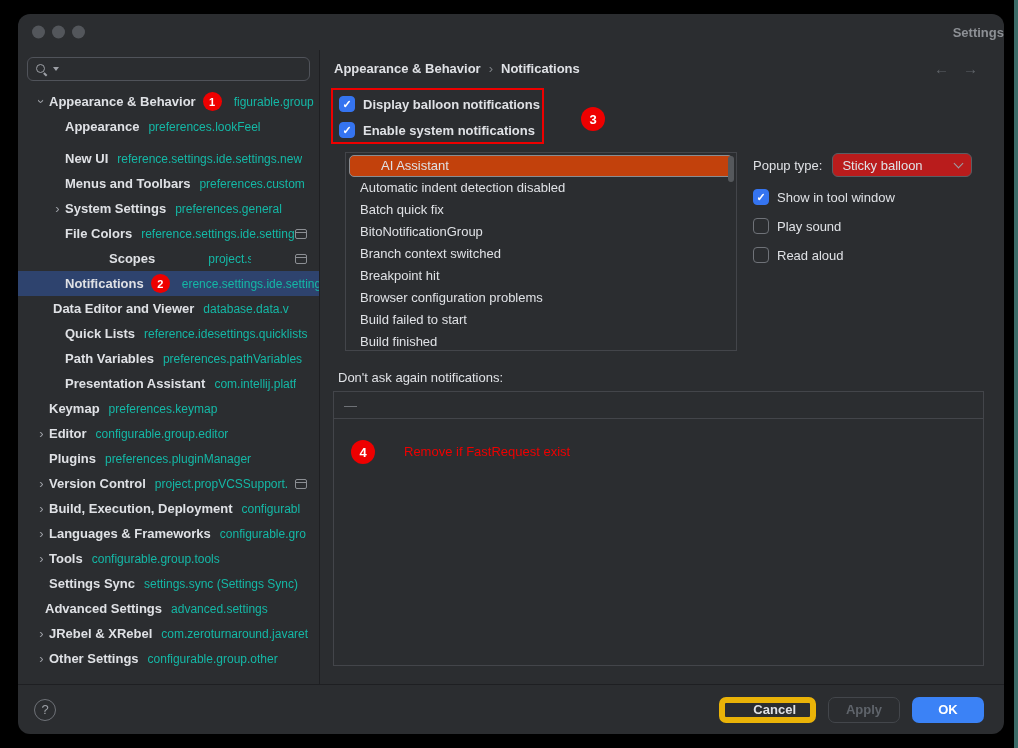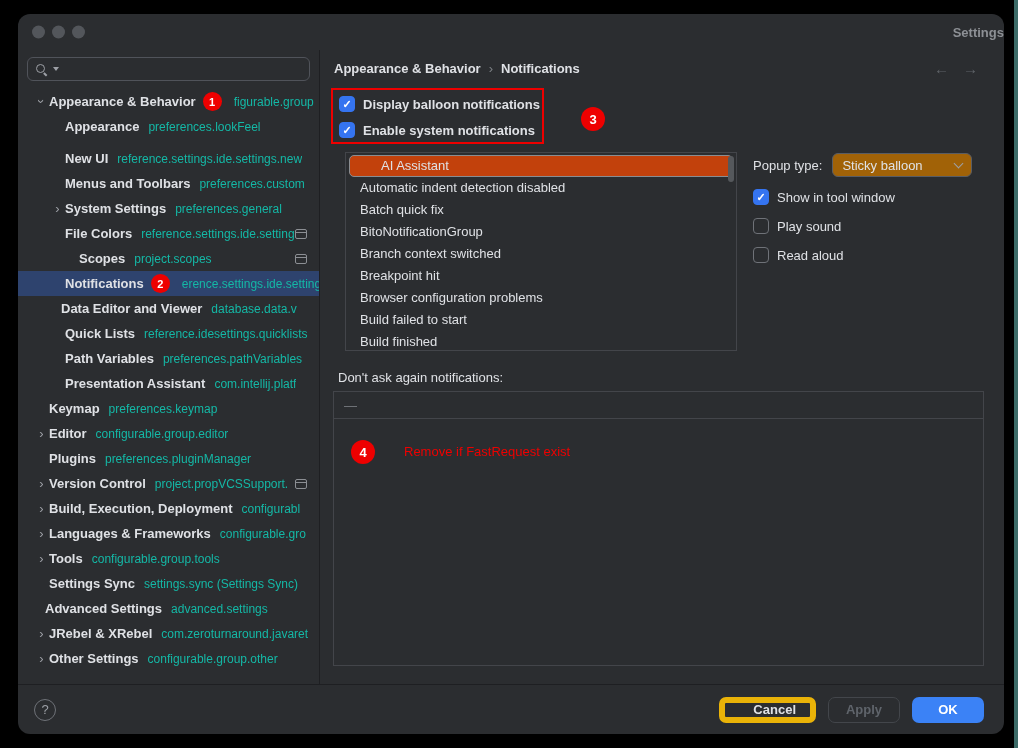--- a/index.html
+++ b/index.html
@@ -67,21 +67,21 @@
   .nlist { position:absolute; left:25px; top:102px; width:392px; height:199px;
            border:1px solid #43454a; padding-top:2px; overflow:hidden; }
   .n-row { height:22px; line-height:20px; padding:0 10px; font-size:13px; color:#dfe1e5;
            margin:0 3px; border:1px solid transparent; white-space:nowrap; }
   .n-row.sel { background:#c2410c; border-color:#8a8d91; border-radius:5px;padding-left:31px; }
   .n-scroll { position:absolute; right:2px; top:3px; width:6px; height:26px; background:#55585c; border-radius:3px; }
 
   .opt-popup { position:absolute; left:433px; top:103px; display:flex; align-items:center; gap:10px;
                font-size:13px; color:#dfe1e5; }
   .select { display:flex; align-items:center; justify-content:space-between; width:140px; height:24px;
-            background:#a16207; border:1px solid #5a5d63; border-radius:6px; padding:0 9px;
+            background:#b91c1c; border:1px solid #5a5d63; border-radius:6px; padding:0 9px;
             color:#dfe1e5; font-size:13px; }
   .sel-chev { width:7px; height:7px; border-right:1.5px solid #9da0a6; border-bottom:1.5px solid #9da0a6;
               transform:rotate(45deg); margin-top:-4px; }
   .toggles { position:absolute; left:433px; top:139px; display:flex; flex-direction:column; gap:13px; }
   .opt-row { display:flex; align-items:center; gap:8px; height:16px; font-size:13px; color:#dfe1e5; }
 
   .dont-label { position:absolute; left:18px; top:320px; font-size:13px; color:#dfe1e5; }
   .dont-box { position:absolute; left:13px; top:341px; width:651px; height:275px; border:1px solid #43454a; }
   .dont-head { height:27px; border-bottom:1px solid #43454a; display:flex; align-items:center;
                padding-left:10px; color:#787b80; font-size:13px; }
@@ -151,33 +151,33 @@
             <span class="chev">›</span>
             <span class="t-label">System Settings</span>
             <span class="t-id">preferences.general</span>
           </div>
           <div class="t-row" style="padding-left: 32px;">
             <span class="chev"></span>
             <span class="t-label">File Colors</span>
             <span class="t-id">reference.settings.ide.setting</span>
             <span class="win-icon"></span>
           </div>
-          <div class="t-row" style="padding-left: 46px;">
+          <div class="t-row" style="padding-left: 32px; gap: 44px;">
             <span class="chev"></span>
             <span class="t-label">Scopes</span>
             <span class="t-id">project.scopes</span>
             <span class="win-icon"></span>
           </div>
           <div class="t-row sel" style="padding-left: 32px;">
             <span class="chev"></span>
             <span class="t-label">Notifications</span>
             <span class="ann-badge">2</span>
             <span class="t-id">erence.settings.ide.setting</span>
           </div>
-          <div class="t-row" style="padding-left: 28px;">
+          <div class="t-row" style="padding-left: 20px;">
             <span class="chev"></span>
             <span class="t-label">Data Editor and Viewer</span>
             <span class="t-id">database.data.v</span>
           </div>
           <div class="t-row" style="padding-left: 32px;">
             <span class="chev"></span>
             <span class="t-label">Quick Lists</span>
             <span class="t-id">reference.idesettings.quicklists</span>
           </div>
           <div class="t-row" style="padding-left: 32px;">

